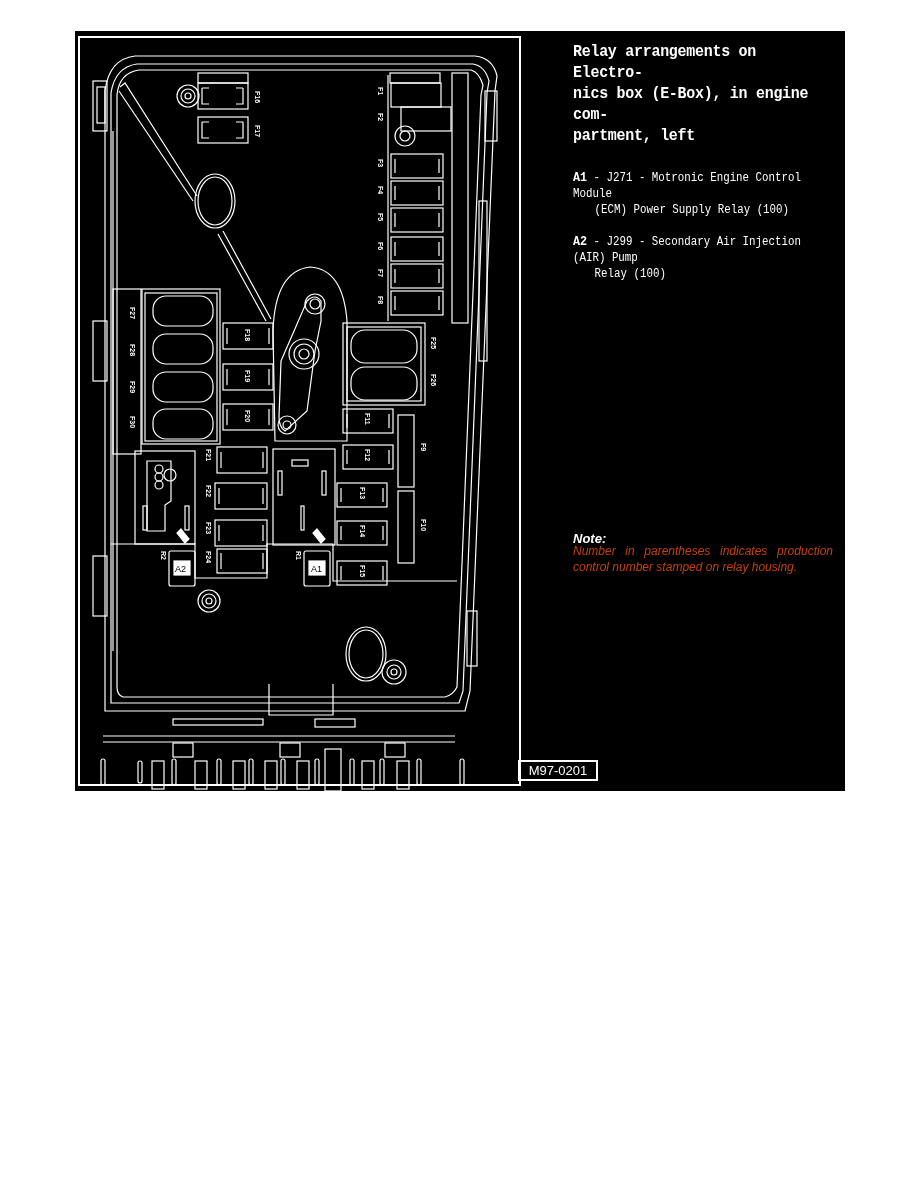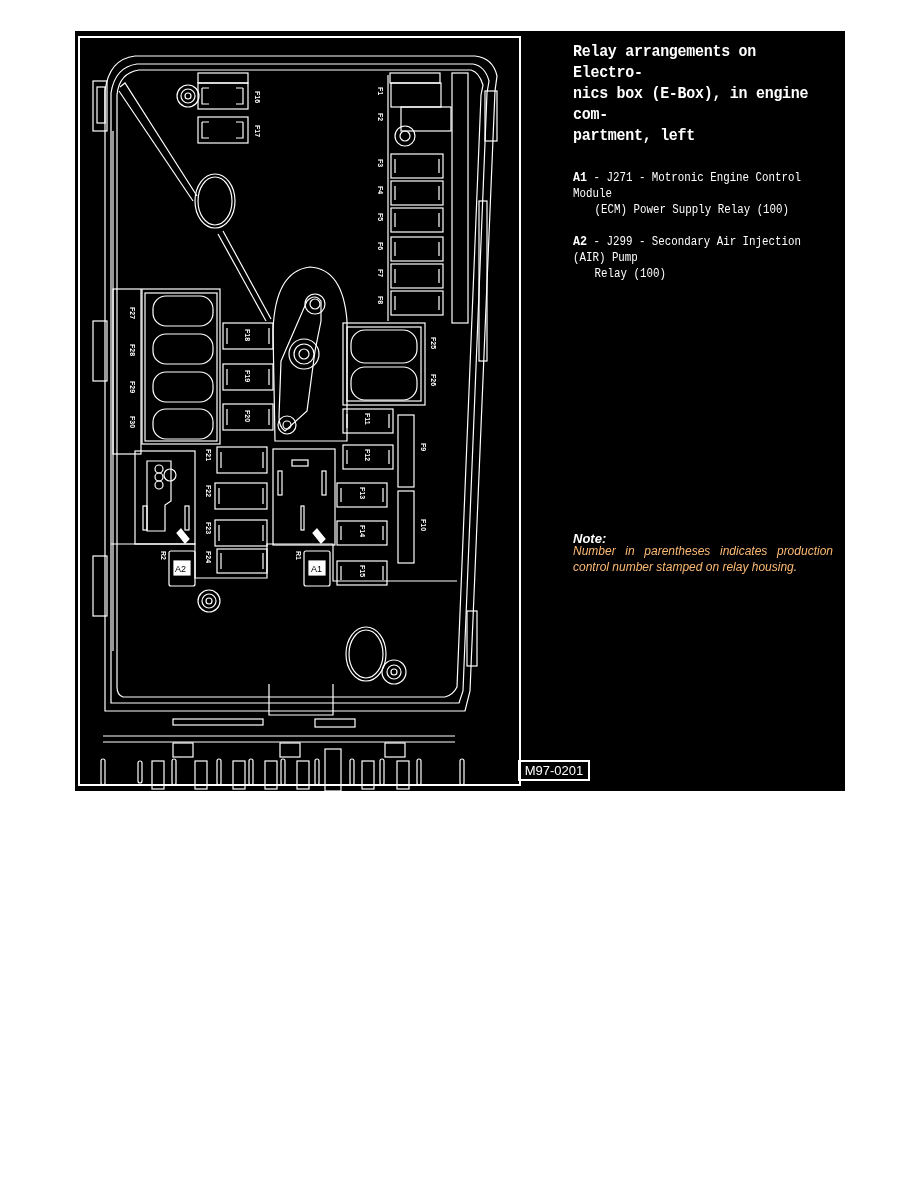--- a/index.html
+++ b/index.html
@@ -20,25 +20,25 @@
     transform: scaleX(0.88); transform-origin: left top; width: 295px;
   }
   .item { margin-top: 24px; font-size: 12px; line-height: 16px; position: relative;
     transform: scaleX(0.9); transform-origin: left top; width: 285px; }
   .item + .item { margin-top: 16px; }
   .item .code { font-weight: bold; font-size: 13px; }
   .item .desc { }
   .item .cont { display: block; padding-left: 24px; }
   .note-head { position: absolute; left: 498px; top: 484px; color: #fff;
     font-family: "Liberation Sans", sans-serif; font-weight: bold; font-style: italic; font-size: 13px; margin-top: 16px; }
-  .note-body { position: absolute; left: 498px; top: 512px; width: 260px; color: #fdba74;
+  .note-body { position: absolute; left: 498px; top: 512px; width: 260px; color: #c2410c;
     font-family: "Liberation Sans", sans-serif; font-style: italic; font-size: 12px; line-height: 16px;
     text-align: justify; }
   .fig-id {
-    position: absolute; left: 443px; top: 729px; width: 72px; height: 21px;
+    position: absolute; left: 443px; top: 729px; width: 80px; height: 21px;
     border: 2px solid #fff; box-sizing: border-box; color: #fff;
     font-family: "Liberation Sans", sans-serif; font-size: 13px; line-height: 17px; text-align: center;
   }
 </style>
 </head>
 <body>
 
 <div class="panel">
 
   <div class="diagram">

